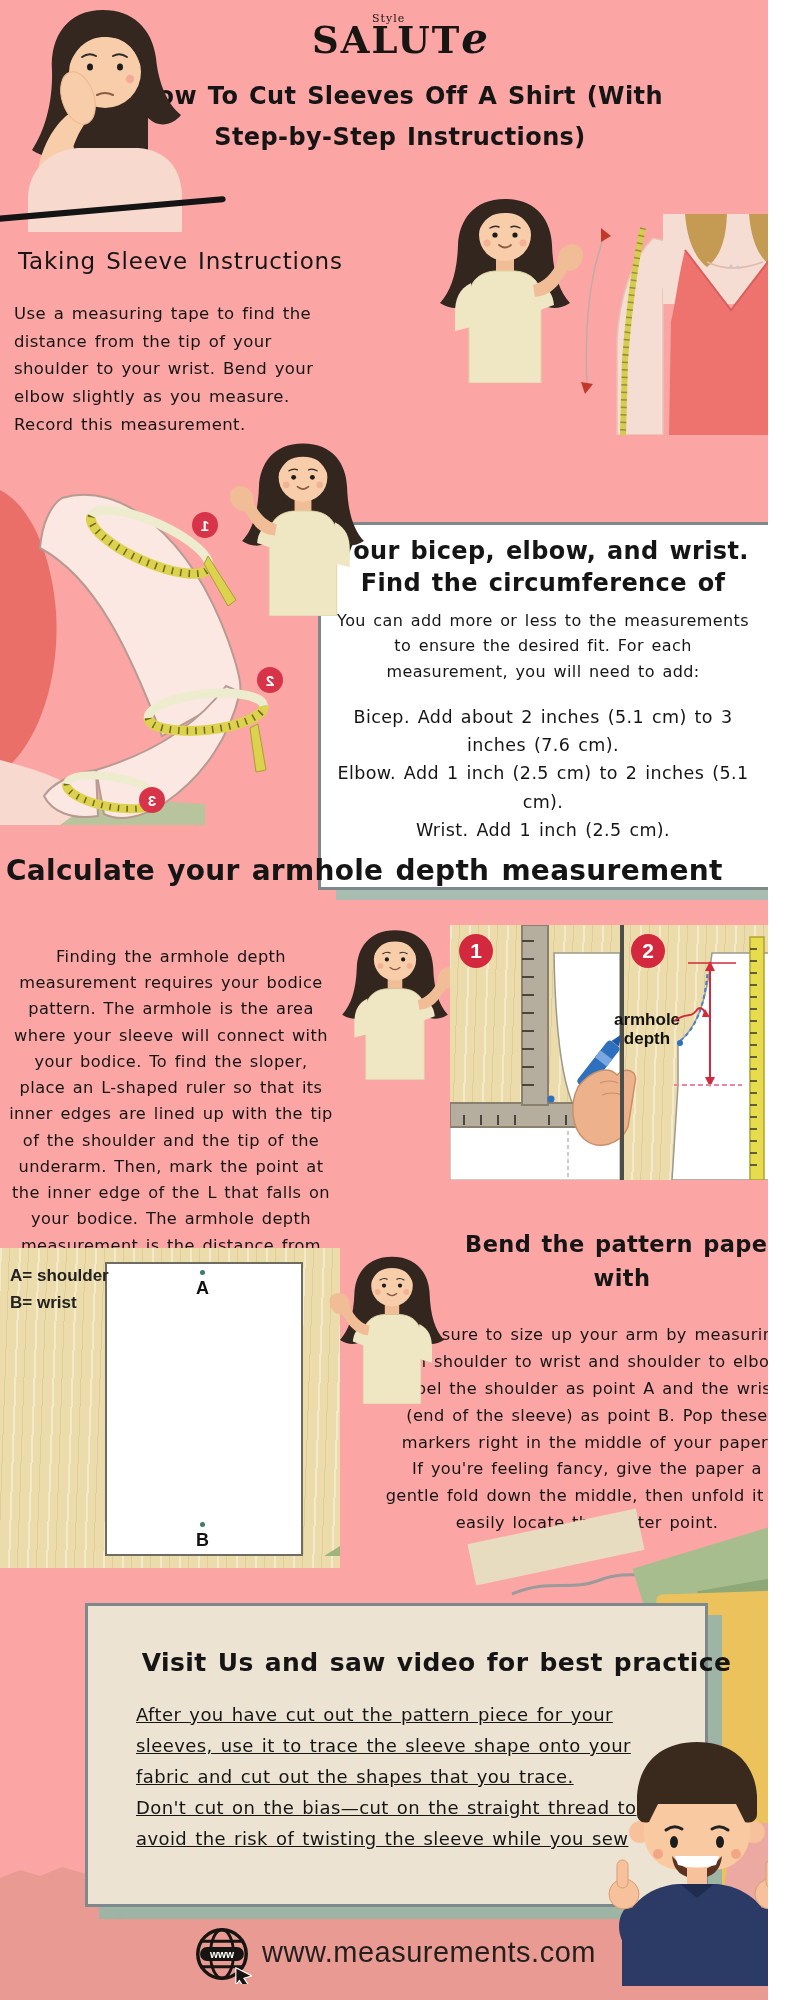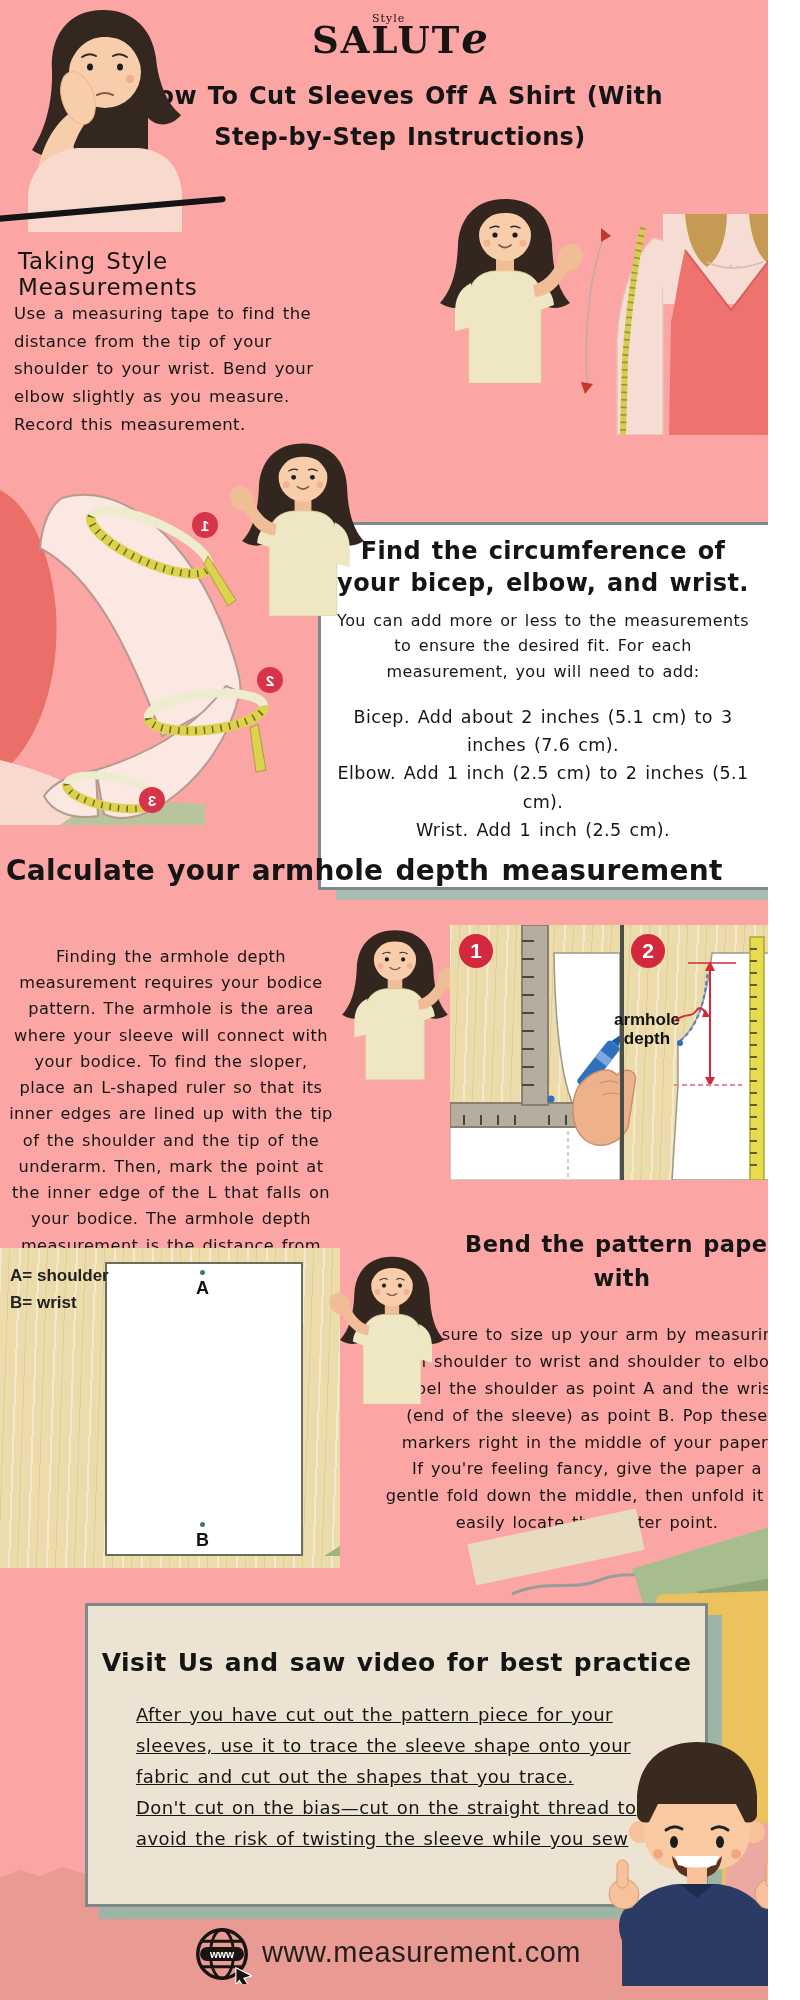--- a/index.html
+++ b/index.html
@@ -42,21 +42,21 @@
   .pp-letter{position:absolute;font-family:"Liberation Sans",sans-serif;font-weight:700;font-size:18px;color:#111;}
   .pp-tri{position:absolute;left:324px;top:298px;width:0;height:0;border-left:16px solid transparent;border-bottom:10px solid #9cb57e;}
   
   .tan-shape{left:470px;top:1526px;width:172px;height:42px;background:#e8dcc0;transform:rotate(-12deg);}
   .tape-a{left:636px;top:1542px;width:176px;height:50px;background:#a7bd8d;transform:rotate(-17deg);}
   .tape-b{left:700px;top:1578px;width:150px;height:42px;background:#8ea877;transform:rotate(-10deg);}
   .yellow-rect{left:662px;top:1592px;width:150px;height:340px;background:#ecc25c;border-radius:6px;transform:rotate(-2deg);}
   .pink-blob{left:726px;top:1824px;width:84px;height:106px;background:#eba9a1;border-radius:16px;transform:rotate(8deg);}
   .visit-box{left:85px;top:1603px;width:617px;height:298px;background:#ece3d3;border:3px solid #7e898c;
              box-shadow:14px 12px 0 0 #9eb4a5;}
-  .visit-h{position:absolute;left:0;top:42px;width:100%;text-align:center;font-weight:700;font-size:25px;letter-spacing:.4px;}
+  .visit-h{position:absolute;left:0;top:42px;width:100%;text-align:center;font-weight:700;font-size:25px;letter-spacing:.4px;padding-left:40px;}
   .visit-body{position:absolute;left:48px;top:94px;width:520px;text-align:left;font-size:18px;line-height:1.72;text-decoration:underline;}
   
   .url{left:262px;top:1936px;font-family:"Liberation Sans",sans-serif;font-size:29px;letter-spacing:.5px;color:#241f1c;}
   .presenter{position:absolute;}
   .flip{transform:scaleX(-1);}
 </style>
 </head>
 <body>
 
 <svg width="0" height="0" style="position:absolute" aria-hidden="true">
@@ -100,21 +100,21 @@
     <path d="M74 57 Q81 52 88 56 M105 56 Q112 52 119 57" stroke="#2c2c2c" stroke-width="2" fill="none" stroke-linecap="round"></path>
     <ellipse cx="82" cy="67" rx="3" ry="3.6" fill="#1d1d1d"></ellipse>
       <ellipse cx="112" cy="67" rx="3" ry="3.6" fill="#1d1d1d"></ellipse>
     <circle cx="72" cy="79" r="4.2" fill="#f1a08b" opacity=".75"></circle>
       <circle cx="122" cy="79" r="4.2" fill="#f1a08b" opacity=".75"></circle>
     <path d="M89 95 Q97 91 105 95" stroke="#8a5b44" stroke-width="2" fill="none" stroke-linecap="round"></path>
     <ellipse cx="70" cy="98" rx="16" ry="27" transform="rotate(-18 70 98)" fill="#f8cdaa" stroke="#eeb88f" stroke-width="1"></ellipse>
   </svg>
   <div class="abs desk-line"></div>
 
-  <div class="abs s1-head hand h-light">Taking Style Measurements</div>
+  <div class="abs s1-head hand h-light">Taking Sleeve Instructions</div>
   <div class="abs s1-body hand body-txt">Use a measuring tape to find the distance from the tip of your shoulder to your wrist. Bend your elbow slightly as you measure. Record this measurement.</div>
 
   <svg class="presenter" style="left:425px;top:193px;width:160px;height:190px" viewBox="0 0 160 190">
       <use href="#presenter-g"></use>
     </svg>
 
   <svg class="abs" style="left:535px;top:200px;width:265px;height:235px" viewBox="0 0 265 235">
     <path d="M118 38 C96 60 84 100 82 140 L82 235 L128 235 L128 90 C132 70 137 54 143 44 Z" fill="#f6ddd3" stroke="#e6c2b2" stroke-width="1.5"></path>
     <rect x="128" y="14" width="137" height="90" fill="#f6ddd3"></rect>
     <path d="M240 60 C254 62 262 74 262 92 L254 150 C260 156 264 162 265 170 L265 60 Z" fill="#f6ddd3" stroke="#e6c2b2" stroke-width="1.5"></path>
@@ -167,22 +167,22 @@
       </g>
     <g>
         <circle cx="152" cy="360" r="13" fill="#d7344a"></circle>
         <text x="152" y="366" transform="scale(-1,1) translate(-304,0)" text-anchor="middle" font-family="Liberation Sans,sans-serif" font-weight="700" font-size="15" fill="#fff">3</text>
       </g>
   </svg>
 
   <div class="abs circ-box">
     <div class="circ-inner">
       <div class="circ-h hand">
+        <div>your bicep, elbow, and wrist.</div>
         <div>Find the circumference of</div>
-        <div>your bicep, elbow, and wrist.</div>
       </div>
       <div class="circ-intro hand">You can add more or less to the measurements to ensure the desired fit. For each measurement, you will need to add:</div>
       <div class="circ-items hand">
         <div>Bicep. Add about 2 inches (5.1 cm) to 3 inches (7.6 cm).</div>
         <div>Elbow. Add 1 inch (2.5 cm) to 2 inches (5.1 cm).</div>
         <div>Wrist. Add 1 inch (2.5 cm).</div>
       </div>
     </div>
   </div>
 
@@ -353,15 +353,15 @@
 
   <svg class="abs" style="left:192px;top:1924px;width:60px;height:60px" viewBox="0 0 52 52">
     <circle cx="26" cy="26" r="21" fill="none" stroke="#171411" stroke-width="3"></circle>
     <ellipse cx="26" cy="26" rx="10" ry="21" fill="none" stroke="#171411" stroke-width="2.5"></ellipse>
     <line x1="7" y1="15" x2="45" y2="15" stroke="#171411" stroke-width="2.5"></line>
     <line x1="7" y1="37" x2="45" y2="37" stroke="#171411" stroke-width="2.5"></line>
     <rect x="7" y="20" width="38" height="12" rx="6" fill="#171411"></rect>
     <text x="26" y="29.5" text-anchor="middle" font-family="Liberation Sans,sans-serif" font-weight="700" font-size="9" fill="#fff">www</text>
     <polygon points="38,38 52,45 45,47 49,53 45,55 41,49 38,53" fill="#171411" stroke="#fff" stroke-width="1"></polygon>
   </svg>
-  <div class="abs url">www.measurement.com</div>
+  <div class="abs url">www.measurements.com</div>
 
 </div>
 
 </body></html>

